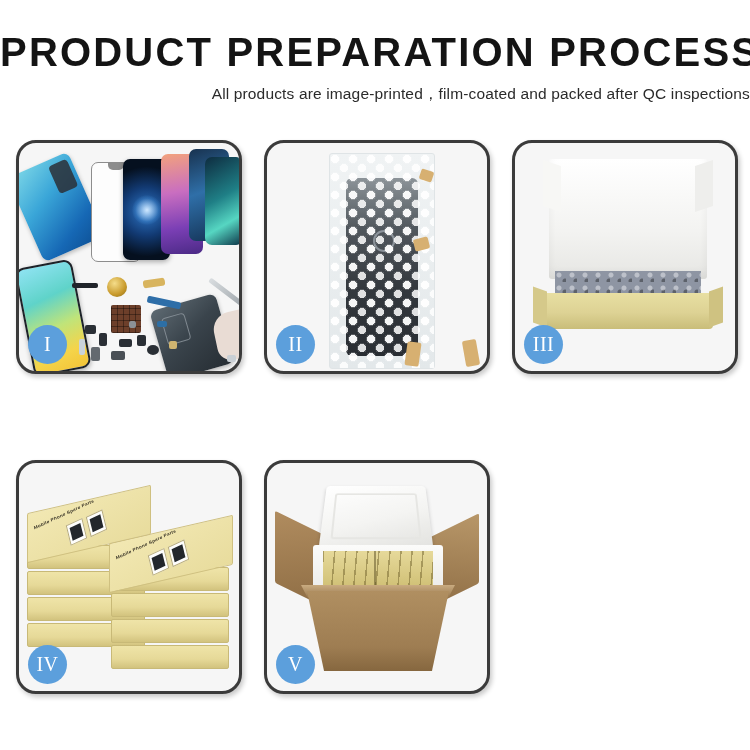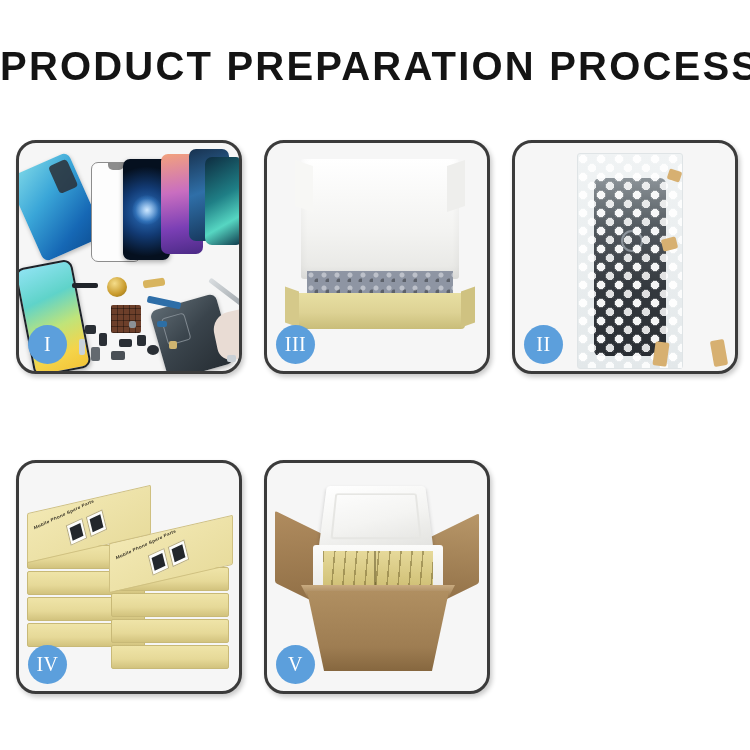--- a/index.html
+++ b/index.html
@@ -6,21 +6,21 @@
   body{
     width:750px;height:750px;
     background:#ffffff;
     font-family:"Liberation Sans","DejaVu Sans",sans-serif;
     overflow:hidden;
     position:relative;
   }
   .page{width:750px;height:750px;position:relative;}
 
   
-  .header{padding-top:46px;text-align:right;}
+  .header{padding-top:32px;text-align:right;}
   .title{
     font-size:40px;
     font-weight:700;
     letter-spacing:2.2px;
     color:#141414;
     line-height:1;
     white-space:nowrap;
   }
   .subtitle{
     margin-top:12px;
@@ -334,20 +334,21 @@
   .p6-tape.a{left:44px;top:82px;width:18px;height:20px;}
   .p6-tape.b{left:44px;top:152px;width:18px;height:20px;}
 </style>
 </head>
 <body>
 
 <div class="page">
 
   <div class="header">
     <div class="title">PRODUCT PREPARATION PROCESS</div>
+    <div class="subtitle">All products are image-printed，film-coated and packed after QC inspections</div>
   </div>
 
   <div class="grid">
 
     <div class="panel">
       <div class="stage">
         <div class="p1-backglass"></div>
         <div class="p1-glass"></div>
         <div class="p1-ph-dark"></div>
         <div class="p1-ph-purple"></div>
@@ -373,39 +374,39 @@
         <div class="p1-dot i"></div>
         <div class="p1-dot j"></div>
         <div class="p1-dot k"></div>
         <div class="p1-dot l"></div>
       </div>
       <div class="badge">I</div>
     </div>
 
     <div class="panel">
       <div class="stage">
-        <div class="p3-lid"></div>
-        <div class="p3-foam"></div>
-        <div class="p3-base"></div>
-      </div>
-      <div class="badge">III</div>
-    </div>
-
-    <div class="panel">
-      <div class="stage">
         <div class="p2-bag">
           <div class="p2-screen"></div>
           <div class="p2-bubbles"></div>
           <div class="p2-tape t1"></div>
           <div class="p2-tape t2"></div>
           <div class="p2-tape t3"></div>
           <div class="p2-tape t4"></div>
         </div>
       </div>
       <div class="badge">II</div>
+    </div>
+
+    <div class="panel">
+      <div class="stage">
+        <div class="p3-lid"></div>
+        <div class="p3-foam"></div>
+        <div class="p3-base"></div>
+      </div>
+      <div class="badge">III</div>
     </div>
 
     <div class="panel">
       <div class="stage">
         <div class="p4">
 
           <div class="p4-box" style="left:2px;top:146px;width:116px;height:22px;"></div>
           <div class="p4-box" style="left:2px;top:120px;width:116px;height:22px;"></div>
           <div class="p4-box" style="left:2px;top:94px;width:116px;height:22px;"></div>
           <div class="p4-box" style="left:2px;top:68px;width:116px;height:22px;"></div>

